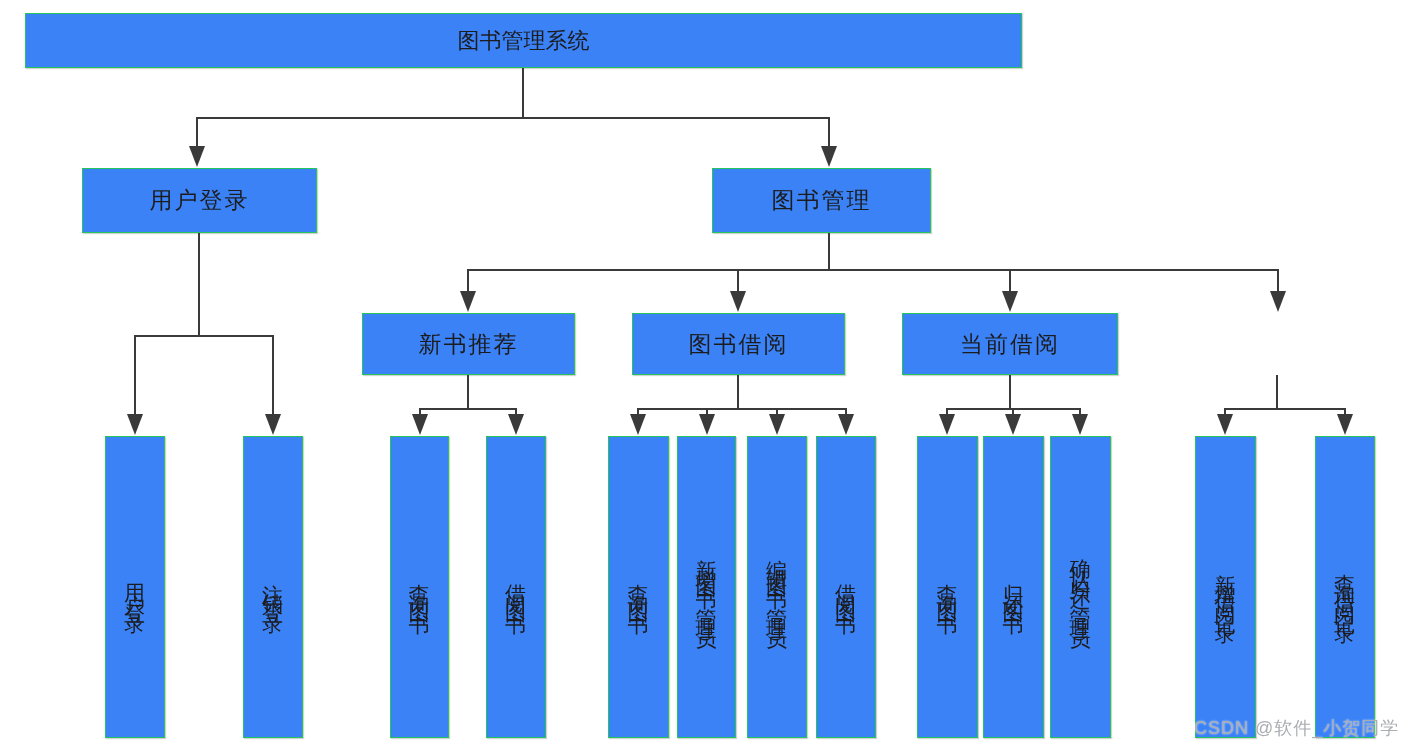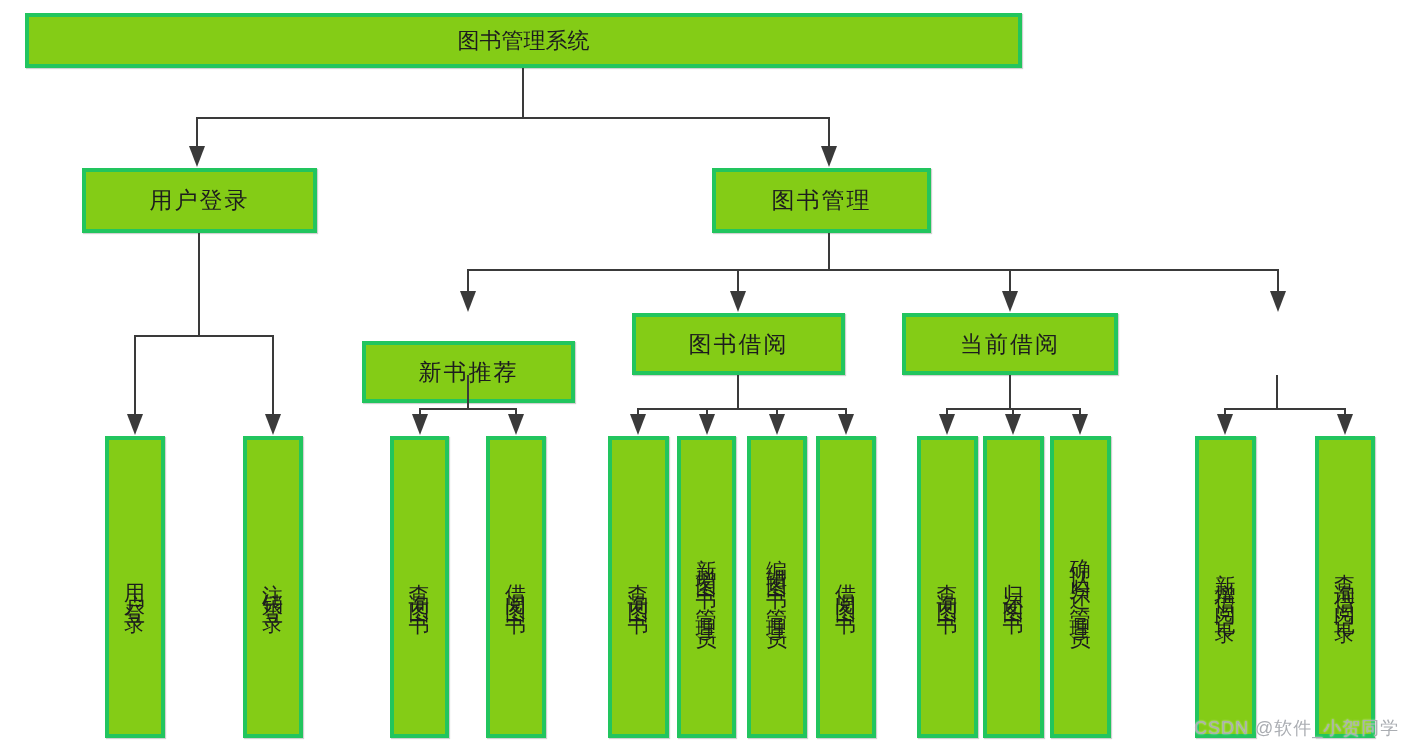--- a/index.html
+++ b/index.html
@@ -5,22 +5,22 @@
   html,body{margin:0;padding:0;background:#ffffff;}
   .canvas{
     position:relative;
     width:1405px;height:747px;
     background:#ffffff;
     font-family:"Liberation Sans","DejaVu Sans",sans-serif;
     overflow:hidden;
   }
   .box{
     position:absolute;
-    border:4px solid #22c55e;
-    background:#84cc16;
+    border:1px solid #22c55e;
+    background:#3b82f6;
     display:flex;align-items:center;justify-content:center;
     color:#1c1c1e;
     box-sizing:border-box;
     box-shadow:1px 1px 1px rgba(0,0,0,0.18);
   }
   .hbox{font-size:23px;letter-spacing:2px;}
   .root{font-size:22px;}
   .vbox{font-size:21px;}
   .vtext{
     writing-mode:vertical-rl;
@@ -52,21 +52,21 @@
 <body>
 
 <div class="canvas">
 
   <div class="box root" style="left:25px;top:13px;width:997px;height:55px;">图书管理系统</div>
 
   <div class="box hbox" style="left:82px;top:168px;width:235px;height:65px;">用户登录</div>
 
   <div class="box hbox" style="left:712px;top:168px;width:219px;height:65px;">图书管理</div>
 
-  <div class="box hbox" style="left:362px;top:313px;width:213px;height:62px;margin-top:28px;">新书推荐</div>
+  <div class="box hbox" style="left:362px;top:313px;width:213px;height:62px;">新书推荐</div>
 
   <div class="box hbox" style="left:902px;top:313px;width:216px;height:62px;">当前借阅</div>
 
   <div class="box hbox" style="left:632px;top:313px;width:213px;height:62px;">图书借阅</div>
 
 
   <div class="box vbox" style="left:105px;top:436px;width:60px;height:302px;">
     <span class="vtext">用户登录</span>
   </div>
   <div class="box vbox" style="left:243px;top:436px;width:60px;height:302px;">

